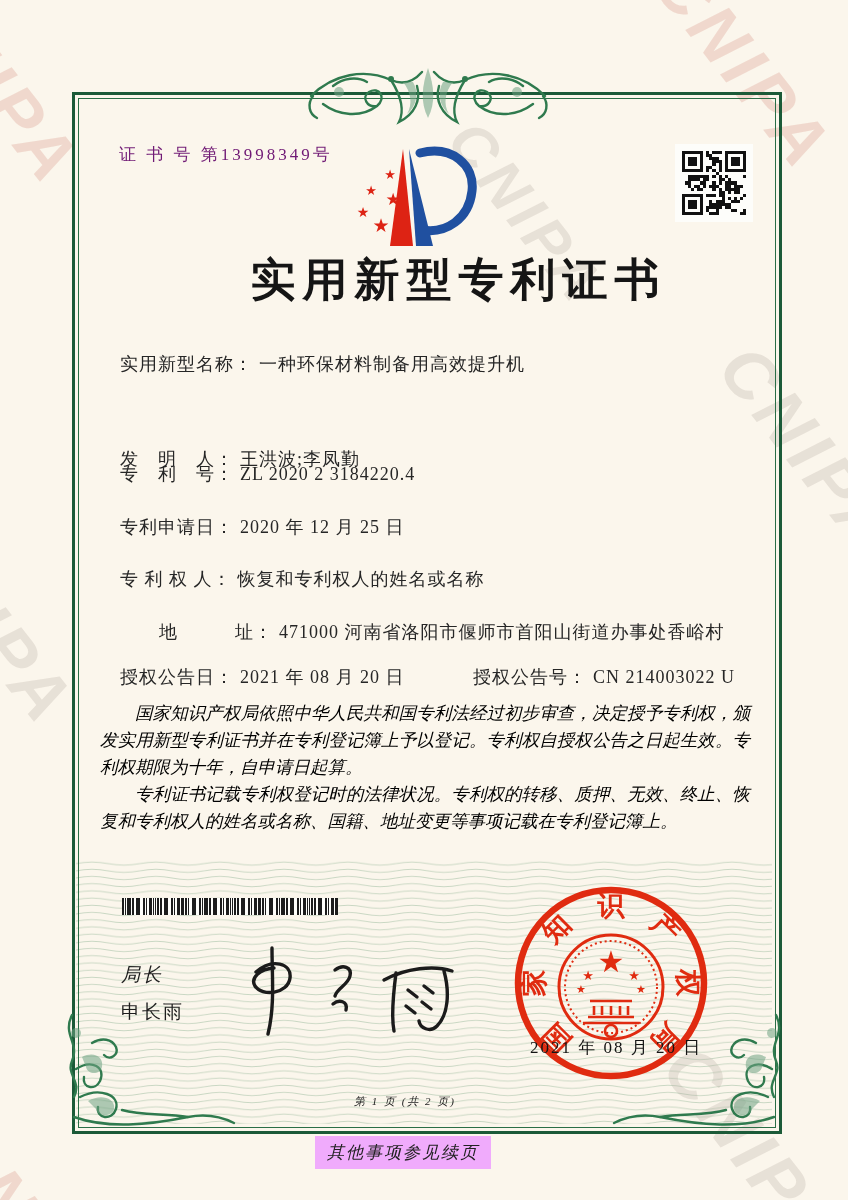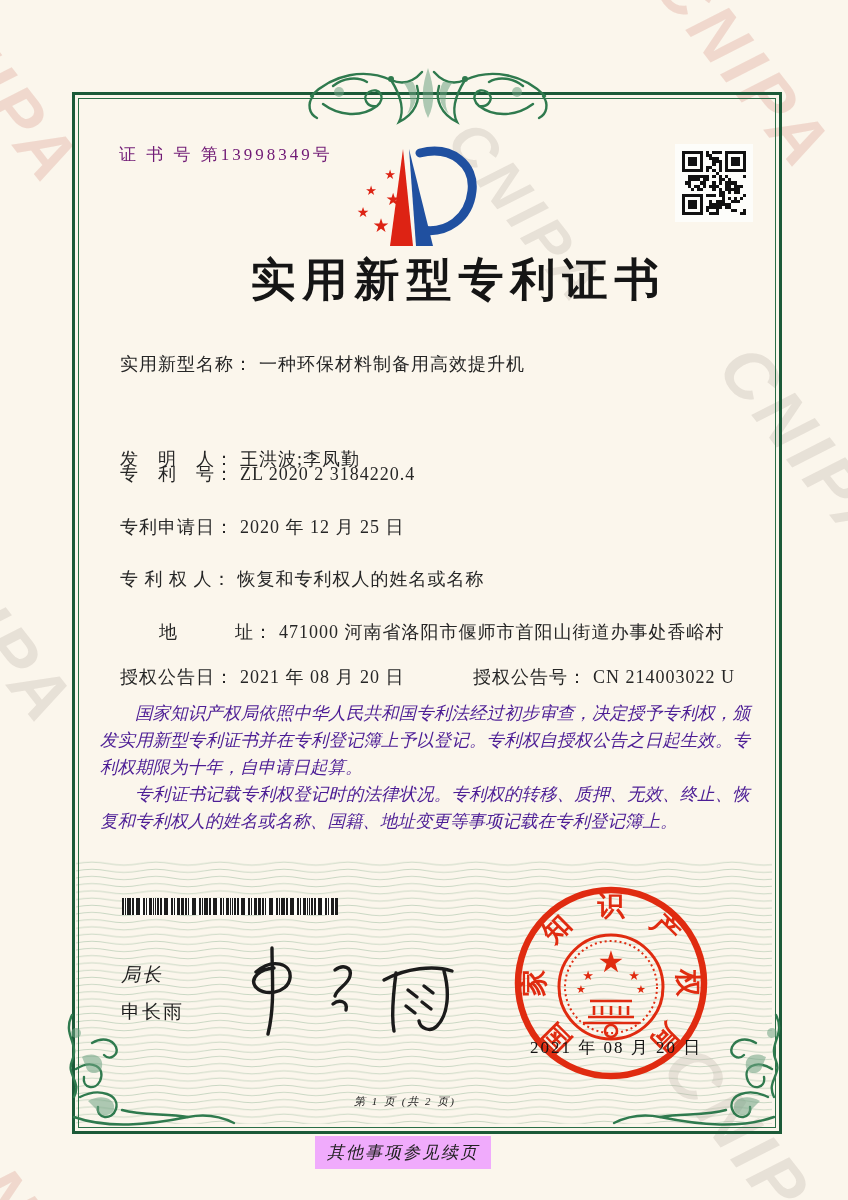--- a/index.html
+++ b/index.html
@@ -47,21 +47,21 @@
   .fields{position:absolute;left:120px;top:352px;width:620px;z-index:5;}
   .frow{position:absolute;left:0;white-space:nowrap;font-size:18px;color:#262626;}
   .frow .lbl{letter-spacing:1px;}
   .frow .val{letter-spacing:1px;margin-left:6px;}
   .r1{top:0;} .r2{top:55px;margin-top:40px;} .r3{top:110px;} .r4{top:163px;}
   .r5{top:215px;} .r6{top:268px;margin-left:39px;} .r7{top:313px;}
   .grant-no{margin-left:64px;}
 
   
   .body-text{position:absolute;left:100px;top:700px;width:650px;z-index:5;
-             font-size:17.5px;line-height:27px;color:#4c1d95;text-align:justify;
+             font-size:17.5px;line-height:27px;color:#000000;text-align:justify;
              font-style:italic;}
   .body-text p{margin:0;text-indent:2em;}
 
   
   .barcode{position:absolute;left:122px;top:898px;width:216px;height:17px;z-index:5;
     background-color:#fdfdfa;
     background-image:
       repeating-linear-gradient(90deg,#1c1c1c 0 2px,rgba(0,0,0,0) 2px 3px,#1c1c1c 3px 4px,rgba(0,0,0,0) 4px 7px),
       repeating-linear-gradient(90deg,#1c1c1c 0 1px,rgba(0,0,0,0) 1px 5px,#1c1c1c 5px 7px,rgba(0,0,0,0) 7px 11px);}
   .director-title{position:absolute;left:121px;top:962px;font-size:19px;letter-spacing:2px;color:#1d1d1d;

